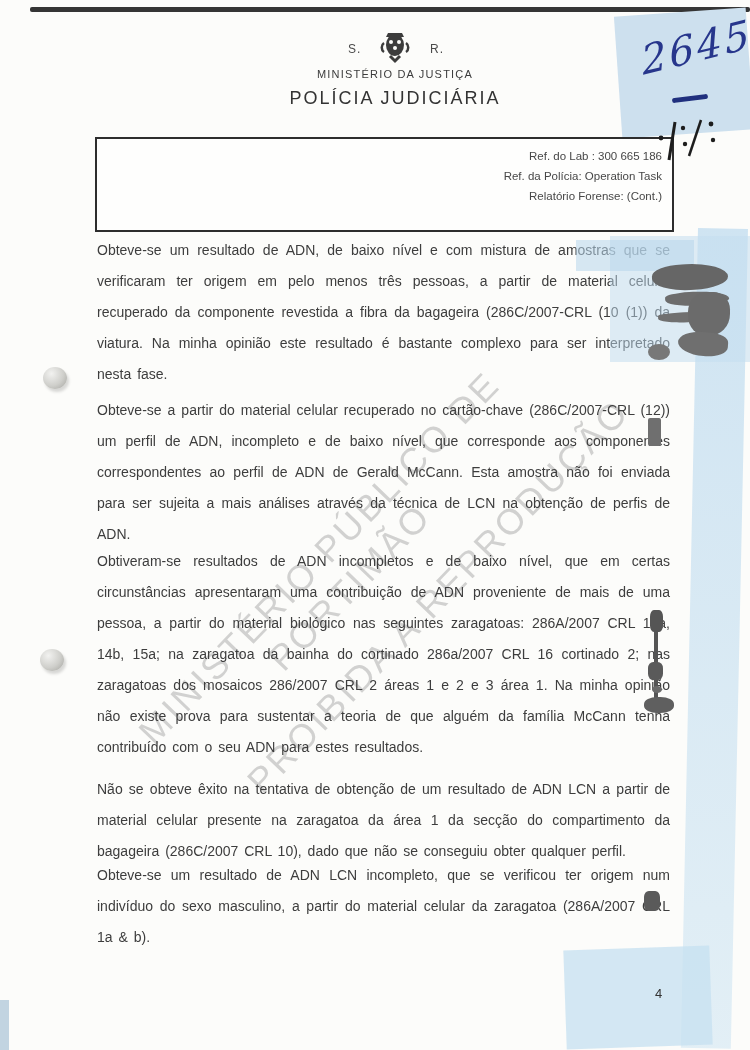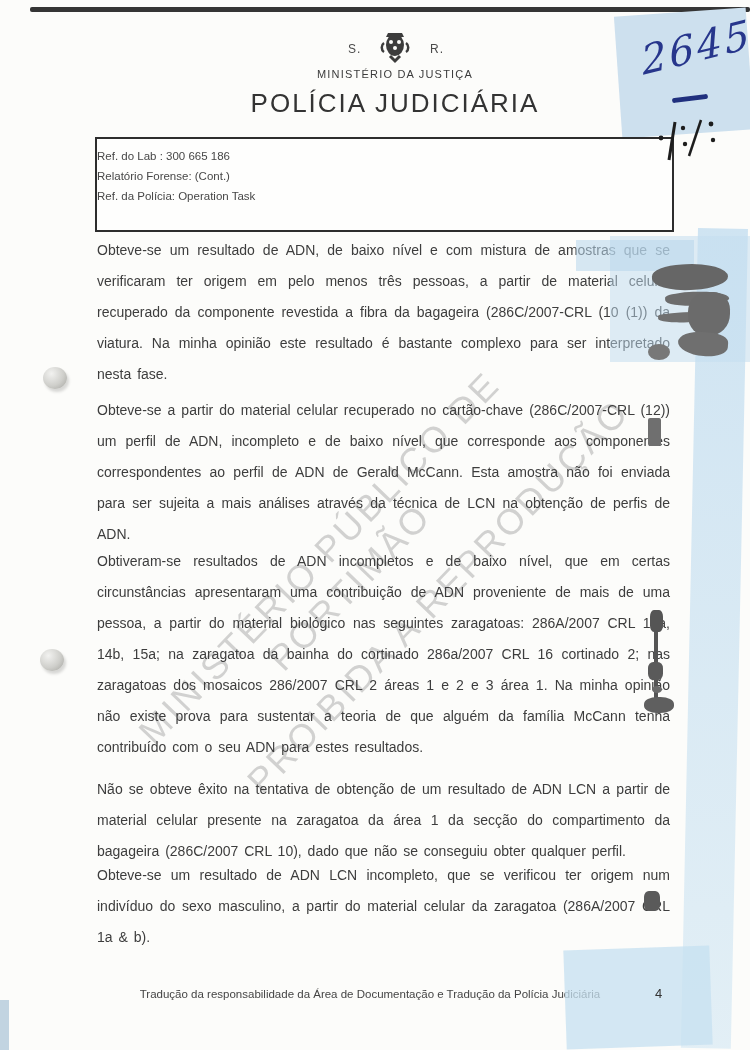--- a/index.html
+++ b/index.html
@@ -10,35 +10,35 @@
   }
   .topline{position:absolute;left:30px;top:7px;width:720px;height:5px;background:#353535;border-radius:2px;}
 
   
   .hdr{position:absolute;left:230px;top:30px;width:330px;text-align:center;}
   .sr-row{font-size:12px;color:#4a4a4a;letter-spacing:1px;height:34px;position:relative;}
   .sr-row .s{position:absolute;left:118px;top:12px;}
   .sr-row .r{position:absolute;right:116px;top:12px;}
   .crest{position:absolute;left:148px;top:0px;width:34px;height:34px;}
   .ministry{font-size:11px;font-weight:normal;letter-spacing:1.2px;color:#3c3c3c;margin-top:4px;}
-  .org{font-size:26px;letter-spacing:2px;color:#333;margin-top:8px;font-weight:400;}
+  .org{font-size:18px;letter-spacing:2px;color:#333;margin-top:8px;font-weight:400;}
   .directorate{font-size:10px;font-weight:bold;letter-spacing:1.2px;color:#3e3e3e;margin-top:11px;}
 
   
   .sticky{position:absolute;left:618px;top:12px;width:132px;height:122px;background:#cde0ee;transform:rotate(-4deg);z-index:1;}
   .handwritten{position:absolute;left:640px;top:24px;font-size:40px;font-style:italic;color:#27368c;
     transform:rotate(-14deg) skewX(-8deg);letter-spacing:3px;z-index:2;font-family:"DejaVu Serif",serif;}
   .hand-dash{position:absolute;left:672px;top:96px;width:36px;height:5px;background:#20307e;border-radius:3px;transform:rotate(-7deg);z-index:2;}
 
   
   .refbox{position:absolute;left:95px;top:137px;width:575px;height:91px;border:2px solid #2d2d2d;display:flex;z-index:2;background:rgba(255,255,255,0.6);}
   .refbox .cell-l{width:283px;border-right:2px solid #2d2d2d;text-align:center;padding-top:9px;}
   .refbox .cell-l .l1,.refbox .cell-l .l2{font-size:15px;font-weight:bold;color:#383838;line-height:22px;}
   .refbox .cell-l .l3{font-size:14px;font-weight:bold;color:#444;line-height:22px;}
-  .refbox .cell-r{flex:1;padding:7px 10px 16px 0;}
+  .refbox .cell-r{flex:1;text-align:right;padding:7px 10px 16px 0;}
   .refbox .cell-r div{font-size:11.5px;line-height:20px;color:#474747;font-weight:500;}
 
   
   .para{position:absolute;left:97px;width:573px;font-size:14px;line-height:31px;
     text-align:justify;color:#3d3d3d;word-spacing:2px;margin:0;z-index:2;}
   .p1{top:235px;} .p2{top:395px;} .p3{top:546px;} .p4{top:774px;} .p5{top:860px;}
 
   
   .watermark{position:absolute;left:30px;top:520px;width:660px;transform:rotate(-46deg);z-index:1;
     color:rgba(150,150,150,0.42);font-size:36px;letter-spacing:3px;text-align:center;pointer-events:none;}
@@ -117,37 +117,36 @@
     <circle cx="6" cy="28" r="2.4" fill="#1d1d1d"></circle>
     <circle cx="28" cy="18" r="2.2" fill="#1d1d1d"></circle>
     <circle cx="30" cy="34" r="2.2" fill="#1d1d1d"></circle>
     <circle cx="56" cy="14" r="2.4" fill="#1d1d1d"></circle>
     <circle cx="58" cy="30" r="2.2" fill="#1d1d1d"></circle>
   </svg>
 
   <div class="refbox">
     <div class="cell-r">
       <div>Ref. do Lab : 300 665 186</div>
+      <div>Ref. da Polícia: Operation Task</div>
       <div>Relatório Forense: (Cont.)</div>
-      <div>Ref. da Polícia: Operation Task</div>
     </div>
   </div>
 
   <div class="watermark">
     <div class="w1">MINISTÉRIO PÚBLICO DE PORTIMÃO</div>
     <div class="w2">PROIBIDA A REPRODUÇÃO</div>
   </div>
 
   <p class="para p1">Obteve-se um resultado de ADN, de baixo nível e com mistura de amostras que se verificaram ter origem em pelo menos três pessoas, a partir de material celular recuperado da componente revestida a fibra da bagageira (286C/2007-CRL (10 (1)) da viatura. Na minha opinião este resultado é bastante complexo para ser interpretado nesta fase.</p>
   <p class="para p2">Obteve-se a partir do material celular recuperado no cartão-chave (286C/2007-CRL (12)) um perfil de ADN, incompleto e de baixo nível, que corresponde aos componentes correspondentes ao perfil de ADN de Gerald McCann. Esta amostra não foi enviada para ser sujeita a mais análises através da técnica de LCN na obtenção de perfis de ADN.</p>
   <p class="para p3">Obtiveram-se resultados de ADN incompletos e de baixo nível, que em certas circunstâncias apresentaram uma contribuição de ADN proveniente de mais de uma pessoa, a partir do material biológico nas seguintes zaragatoas: 286A/2007 CRL 14a, 14b, 15a; na zaragatoa da bainha do cortinado 286a/2007 CRL 16 cortinado 2; nas zaragatoas dos mosaicos 286/2007 CRL 2 áreas 1 e 2 e 3 área 1. Na minha opinião não existe prova para sustentar a teoria de que alguém da família McCann tenha contribuído com o seu ADN para estes resultados.</p>
   <p class="para p4">Não se obteve êxito na tentativa de obtenção de um resultado de ADN LCN a partir de material celular presente na zaragatoa da área 1 da secção do compartimento da bagageira (286C/2007 CRL 10), dado que não se conseguiu obter qualquer perfil.</p>
   <p class="para p5">Obteve-se um resultado de ADN LCN incompleto, que se verificou ter origem num indivíduo do sexo masculino, a partir do material celular da zaragatoa (286A/2007 CRL 1a &amp; b).</p>
 
-  <div class="footer">Tradução da responsabilidade da Área de Documentação e Tradução da Polícia Judiciária</div>
   <div class="pagenum">4</div>
 
   <div class="hole hole1"></div>
   <div class="hole hole2"></div>
 
   <div class="blue blue-p1b"></div>
   <div class="blue blue-p1a"></div>
   <div class="blue blue-strip"></div>
   <div class="blue blue-foot"></div>
   <div class="blue blue-bl"></div>

